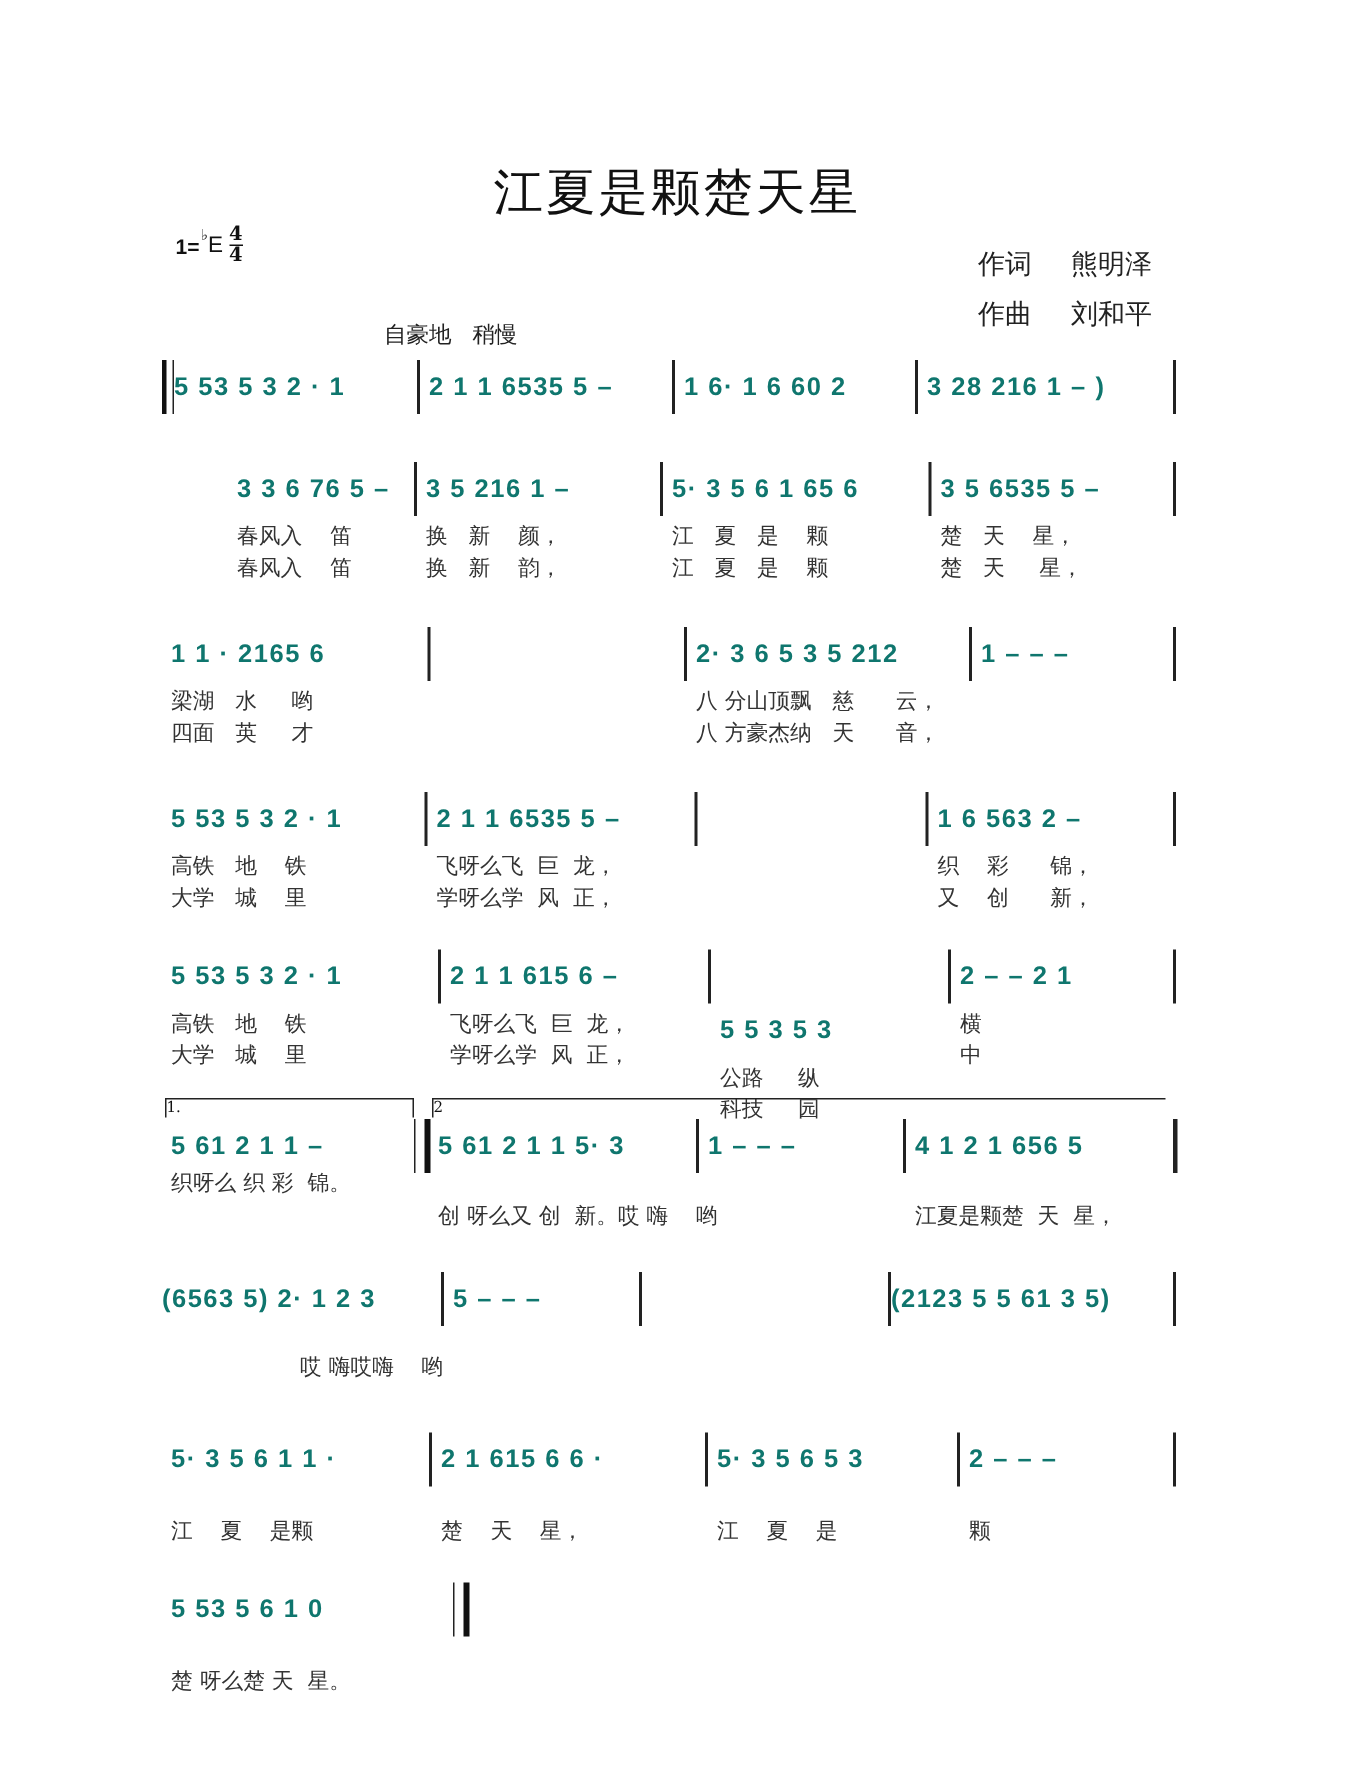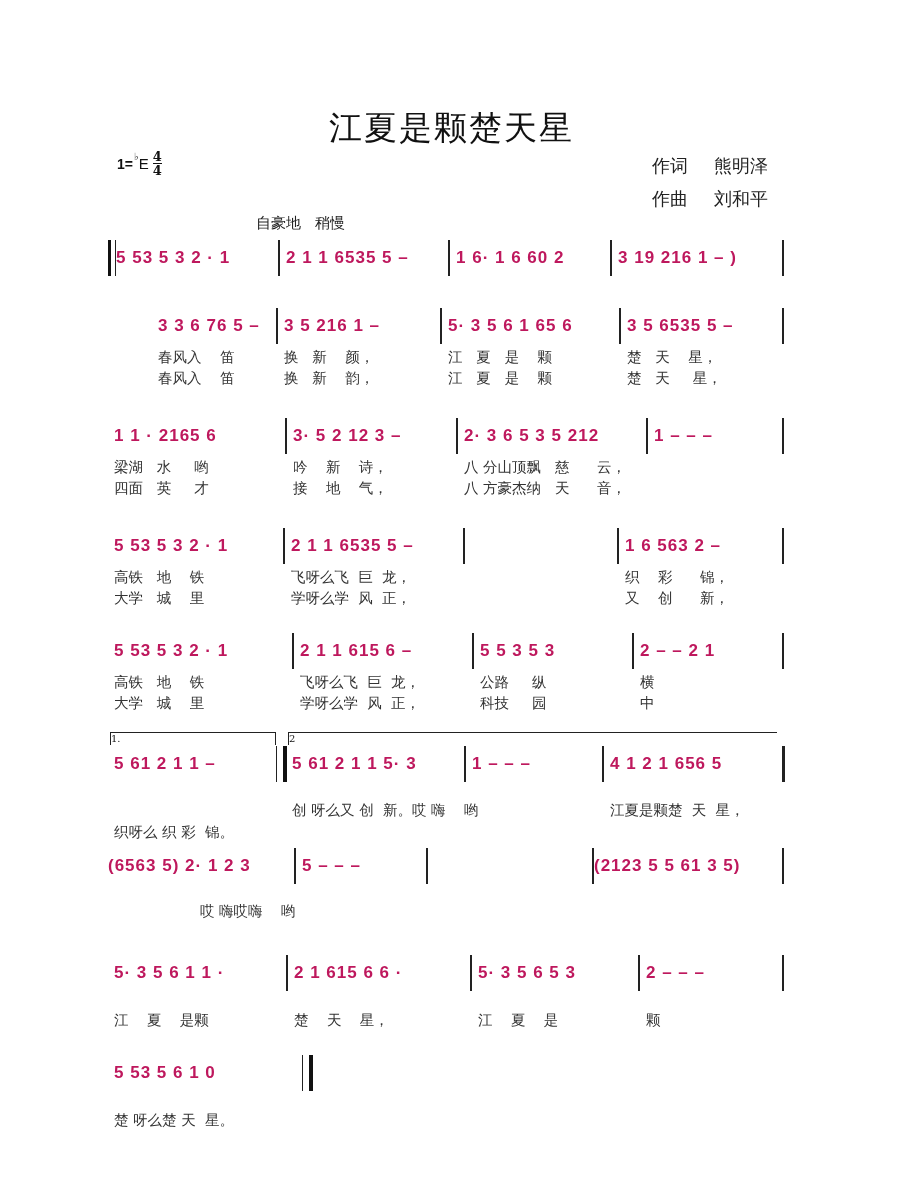--- a/index.html
+++ b/index.html
@@ -14,38 +14,38 @@
     .key {
       position: absolute; left: 117px; top: 150px; font-family: "Liberation Sans", sans-serif;
       font-size: 14px; font-weight: bold; display: flex; align-items: center;
     }
     .key .flat { font-size: 10px; position: relative; top: -7px; margin-left: 1px; font-weight: normal; }
     .key .e { font-weight: normal; font-size: 15px; }
     .key .ts { display: inline-flex; flex-direction: column; align-items: center; margin-left: 4px; line-height: 13px; font-family: "DejaVu Serif", serif; font-size: 13px; font-weight: bold; }
     .credit {
       position: absolute; left: 652px; font-family: "DejaVu Sans", sans-serif; font-size: 18px; color: #222;
     }
-    .credit .role { display: inline-block; width: 62px; }
+    .credit .role { display: inline-block; width: 62px; margin-top: 10px; }
     .tempo { position: absolute; left: 256px; top: 214px; font-size: 15px; color: #222; }
     .tempo span { margin-right: 14px; }
 
     .row { position: absolute; left: 108px; width: 680px; height: 100px; }
     .measure { position: absolute; top: 0; height: 100px; }
     .bar { position: absolute; width: 1.5px; background: #222; top: 0; height: 36px; }
     .notes {
       position: absolute; top: 8px; left: 6px; white-space: nowrap;
-      font-family: "Liberation Sans", sans-serif; font-weight: bold; font-size: 17px; letter-spacing: 1px; color: #be185d;
+      font-family: "Liberation Sans", sans-serif; font-weight: bold; font-size: 17px; letter-spacing: 1px; color: #0f766e;
     }
     .lyr {
       position: absolute; left: 6px; white-space: pre; font-family: "DejaVu Sans", sans-serif;
       font-size: 14.5px; color: #333; letter-spacing: 0px;
     }
     .lyr1 { top: 40px; }
     .lyr2 { top: 61px; }
-    .lyrlow { top: 46px; margin-top: 44px; }
+    .lyrlow { top: 46px; }
     .volta { position: absolute; top: -14px; height: 12px; border-top: 1.5px solid #222; border-left: 1.5px solid #222; font-size: 10px; font-family: "DejaVu Serif", serif; }
     .volta.r { border-right: 1.5px solid #222; }
     .dbl { position: absolute; top: 0; height: 36px; width: 6px; border-left: 1.5px solid #222; border-right: 4px solid #111; }
     .repstart { position: absolute; top: 0; height: 36px; width: 4px; border-left: 3px solid #111; border-right: 1.5px solid #222; }
   </style>
 </head>
 <body>
 
 <div class="title">江夏是颗楚天星</div>
 
@@ -78,21 +78,21 @@
   <div class="bar" style="left:170px;"></div>
   <div class="measure" style="left:172px;width:168px;">
     <div class="notes">2 1 1 6535 5  –</div>
   </div>
   <div class="bar" style="left:340px;"></div>
   <div class="measure" style="left:342px;width:160px;">
     <div class="notes">1  6· 1 6 60 2</div>
   </div>
   <div class="bar" style="left:502px;"></div>
   <div class="measure" style="left:504px;width:170px;">
-    <div class="notes">3 19 216 1  – )</div>
+    <div class="notes">3 28 216 1  – )</div>
   </div>
   <div class="bar" style="left:674px;"></div>
 </div>
 
 <div class="row" style="top:308px;">
   <div class="measure" style="left:0;width:168px;margin-left:44px;">
     <div class="notes">3 3 6 76 5  –</div>
     <div class="lyr lyr1">春风入    笛</div>
     <div class="lyr lyr2">春风入    笛</div>
   </div>
@@ -117,25 +117,20 @@
   <div class="bar" style="left:674px;"></div>
 </div>
 
 <div class="row" style="top:418px;">
   <div class="measure" style="left:0;width:175px;">
     <div class="notes">1 1 ·  2165 6</div>
     <div class="lyr lyr1">梁湖   水     哟</div>
     <div class="lyr lyr2">四面   英     才</div>
   </div>
   <div class="bar" style="left:177px;"></div>
-  <div class="measure" style="left:179px;width:170px;">
-    <div class="notes">3· 5 2 12 3  –</div>
-    <div class="lyr lyr1">吟    新    诗，</div>
-    <div class="lyr lyr2">接    地    气，</div>
-  </div>
   <div class="bar" style="left:348px;"></div>
   <div class="measure" style="left:350px;width:185px;text-decoration:underline;">
     <div class="notes">2· 3 6 5 3 5 212</div>
     <div class="lyr lyr1">八 分山顶飘   慈      云，</div>
     <div class="lyr lyr2">八 方豪杰纳   天      音，</div>
   </div>
   <div class="bar" style="left:538px;"></div>
   <div class="measure" style="left:540px;width:134px;">
     <div class="notes">1  –  –  –</div>
   </div>
@@ -170,21 +165,21 @@
     <div class="lyr lyr1">高铁   地    铁</div>
     <div class="lyr lyr2">大学   城    里</div>
   </div>
   <div class="bar" style="left:184px;"></div>
   <div class="measure" style="left:186px;width:172px;">
     <div class="notes">2 1 1 615 6  –</div>
     <div class="lyr lyr1">飞呀么飞  巨  龙，</div>
     <div class="lyr lyr2">学呀么学  风  正，</div>
   </div>
   <div class="bar" style="left:364px;"></div>
-  <div class="measure" style="left:366px;width:150px;">
+  <div class="measure" style="left:366px;width:150px;margin-top:36px;">
     <div class="notes">5 5   3 5 3</div>
     <div class="lyr lyr1">公路     纵</div>
     <div class="lyr lyr2">科技     园</div>
   </div>
   <div class="bar" style="left:524px;"></div>
   <div class="measure" style="left:526px;width:148px;">
     <div class="notes">2  –  –  2 1</div>
     <div class="lyr lyr1">横</div>
     <div class="lyr lyr2">中</div>
   </div>

